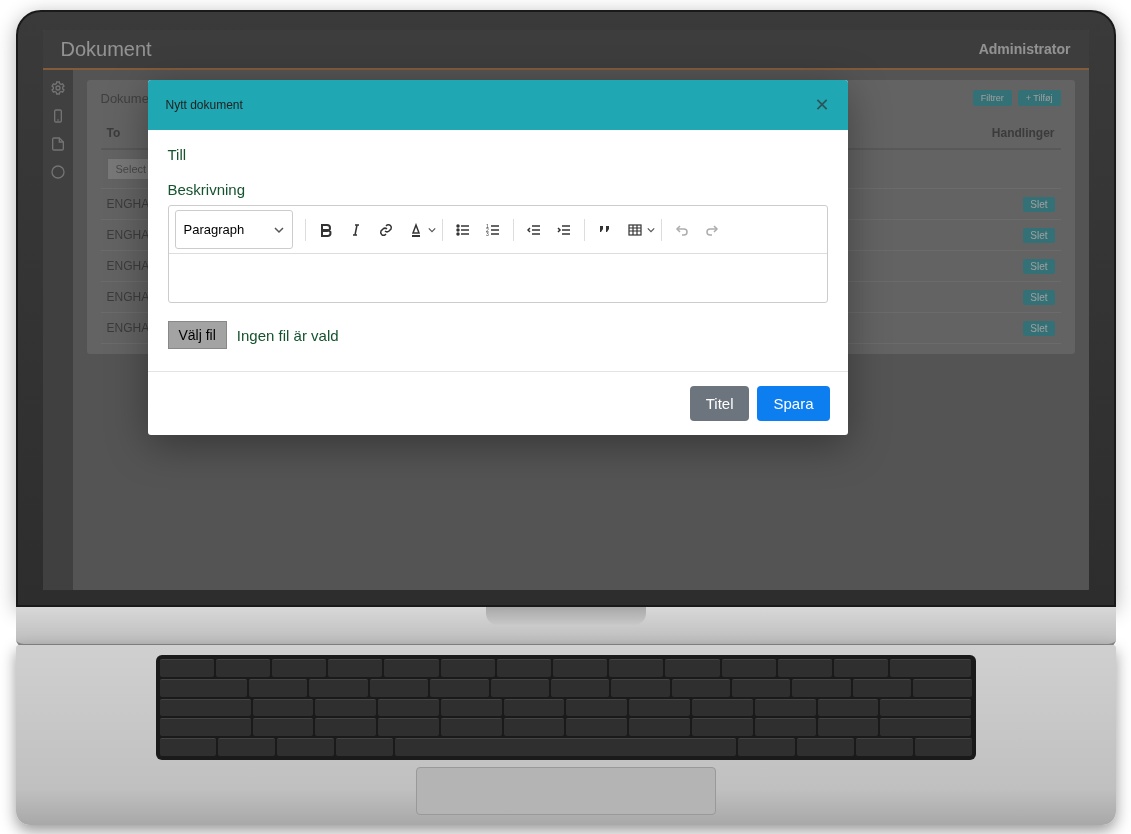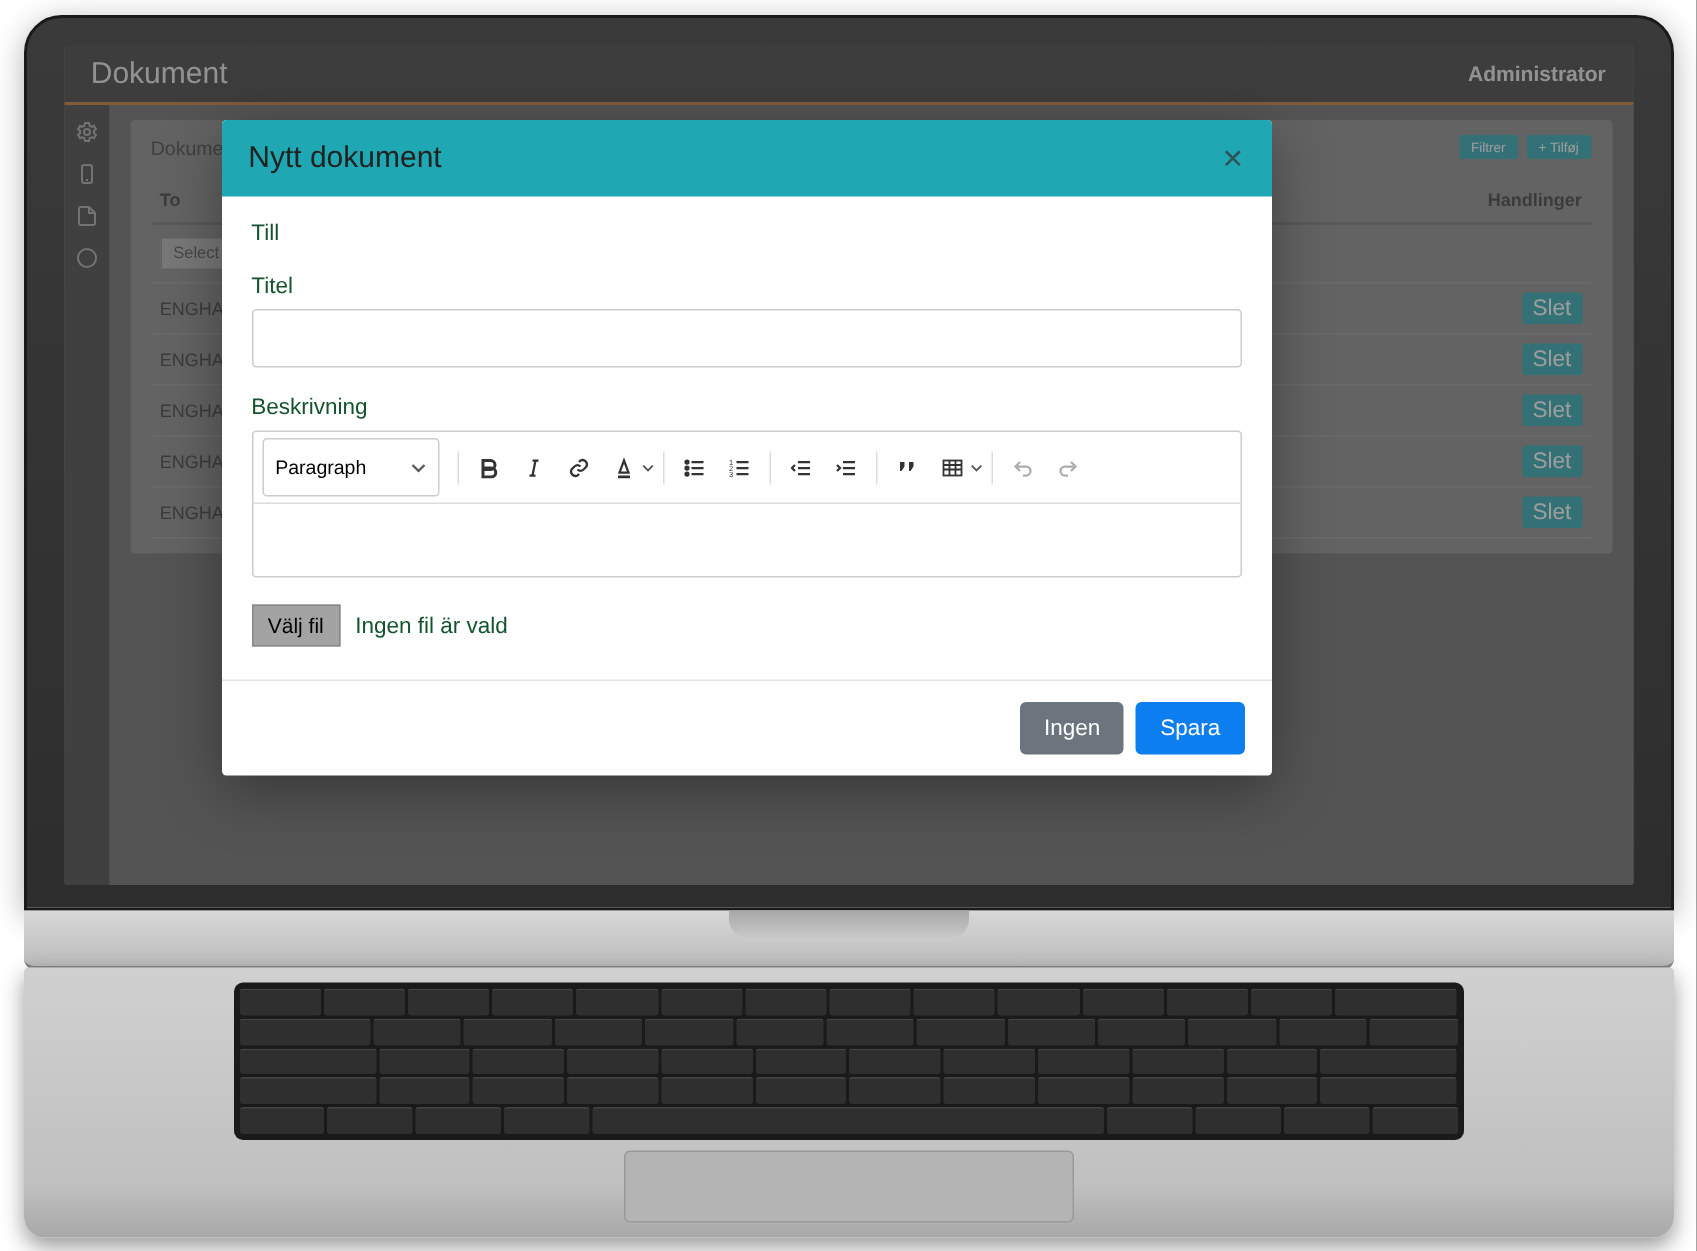--- a/index.html
+++ b/index.html
@@ -172,21 +172,21 @@
       background: #b5b5b5;
       border: 1px solid #888;
       padding: 4px 8px;
       font-size: 11px;
       color: #555;
       display: inline-block;
     }
     .act-badge {
       background: #2ba7b0;
       color: #fff;
-      font-size: 15px;
+      font-size: 10px;
       padding: 2px 7px;
       border-radius: 2px;
     }
 
     
     .dim { position: absolute; inset: 0; background: rgba(60,60,60,0.5); }
 
     
     .modal {
       position: absolute;
@@ -199,21 +199,21 @@
       overflow: hidden;
     }
     .modal-head {
       background: #1fa8b3;
       color: #0a3d42;
       padding: 14px 18px;
       display: flex;
       justify-content: space-between;
       align-items: center;
     }
-    .modal-title { font-size: 20px; color: #222; font-weight: 500; }
+    .modal-title { font-size: 12px; color: #222; font-weight: 500; }
     .modal-close {
       font-size: 18px;
       color: #333;
       cursor: pointer;
       opacity: 0.7;
       background: none;
       border: none;
     }
     .modal-body {
       padding: 16px 20px 4px 20px;
@@ -379,24 +379,20 @@
       <div class="modal">
         <div class="modal-head">
           <span class="modal-title">Nytt dokument</span>
           <button class="modal-close">✕</button>
         </div>
         <div class="modal-body">
           <div class="fg">
             <label class="fg-label">Till</label>
           </div>
           <div class="fg">
-            <label class="fg-label">Titel</label>
-            <input class="fg-input" style="">
-          </div>
-          <div class="fg">
             <label class="fg-label">Beskrivning</label>
             <div class="rte-wrap">
               <div class="rte-tb">
                 <div class="rte-drop">
                   <span>Paragraph</span>
                   <svg width="10" height="10" viewBox="0 0 10 10">
                       <path d="M1 3l4 4 4-4" fill="none" stroke="#555" stroke-width="1.5"></path>
                     </svg>
                 </div>
                 <div class="rte-sep"></div>
@@ -501,21 +497,21 @@
             </div>
           </div>
           <div class="fg">
             <div class="file-row">
               <button class="file-btn">Välj fil</button>
               <span class="file-text">Ingen fil är vald</span>
             </div>
           </div>
         </div>
         <div class="modal-foot">
-          <button class="btn btn-sec">Ingen</button>
+          <button class="btn btn-sec">Titel</button>
           <button class="btn btn-pri">Spara</button>
         </div>
       </div>
 
     </div>
   </div>
   <div class="laptop-base">
     <div class="laptop-notch"></div>
   </div>
   <div class="laptop-keyboard-area">

